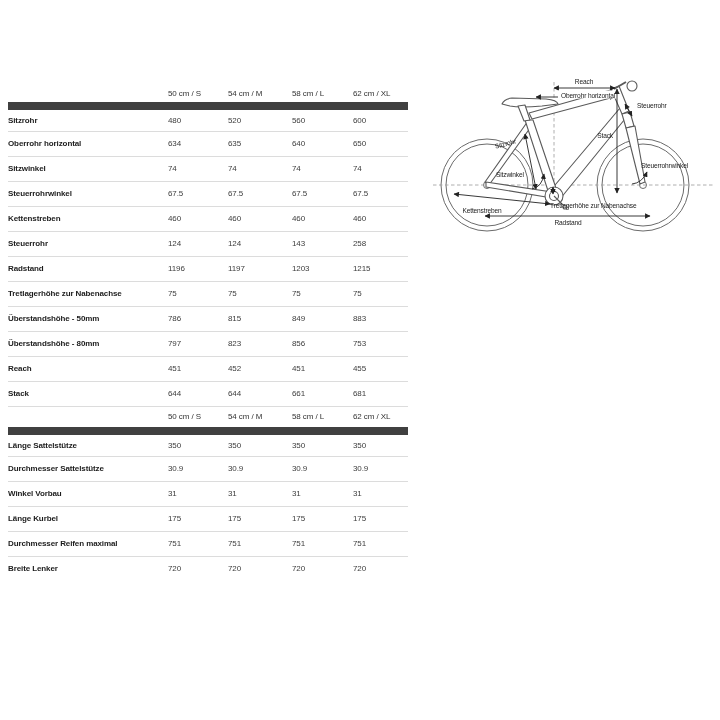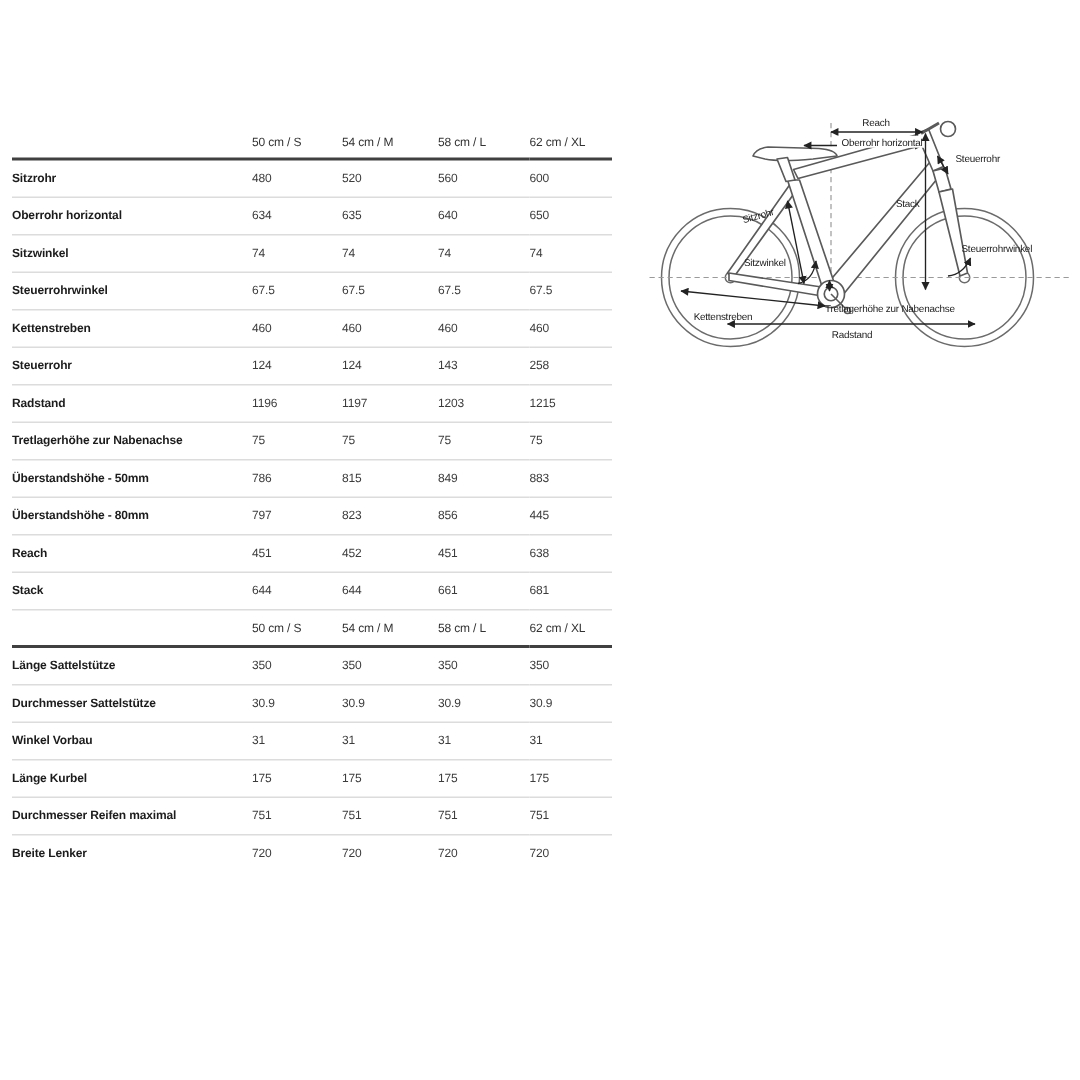--- a/index.html
+++ b/index.html
@@ -7,21 +7,21 @@
         font-family:"Liberation Sans",sans-serif;}
   
   #geo-table{position:absolute;left:8px;top:84px;width:400px;border-collapse:collapse;
              table-layout:fixed;}
   #geo-table th,#geo-table td{font-size:8px;font-weight:400;text-align:left;
              vertical-align:middle;padding:0;color:#3c3c3c;letter-spacing:-0.1px;
              white-space:nowrap;overflow:hidden;}
   #geo-table tr.data-row{height:25px;}
   #geo-table tr.head-row{height:22px;}
   #geo-table tr.head-row.second{height:25px;}
-  #geo-table tr.head-row th{border-bottom:2px solid #404040;font-weight:400;color:#333;}
+  #geo-table tr.head-row th{border-bottom:8px solid #404040;font-weight:400;color:#333;}
   #geo-table tr.data-row td{border-bottom:1px solid #dcdcdc;}
   #geo-table tr.data-row.no-border td{border-bottom:none;}
   #geo-table td.lbl{font-weight:bold;color:#1c1c1c;}
   
   #diagram{position:absolute;left:428px;top:56px;width:290px;height:200px;}
   #diagram svg{display:block;}
   .frame{fill:#ffffff;stroke:#5a5a5a;stroke-width:1.1;stroke-linejoin:round;}
   .wheel{fill:none;stroke:#6b6b6b;stroke-width:1;}
   .dash{fill:none;stroke:#9a9a9a;stroke-width:0.8;stroke-dasharray:3.5 2.5;}
   .ann{fill:none;stroke:#222;stroke-width:0.9;}
@@ -110,28 +110,28 @@
           <td>786</td>
           <td>815</td>
           <td>849</td>
           <td>883</td>
         </tr>
         <tr class="data-row">
           <td class="lbl">Überstandshöhe - 80mm</td>
           <td>797</td>
           <td>823</td>
           <td>856</td>
-          <td>445</td>
+          <td>753</td>
         </tr>
         <tr class="data-row">
           <td class="lbl">Reach</td>
           <td>451</td>
           <td>452</td>
           <td>451</td>
-          <td>638</td>
+          <td>455</td>
         </tr>
         <tr class="data-row">
           <td class="lbl">Stack</td>
           <td>644</td>
           <td>644</td>
           <td>661</td>
           <td>681</td>
         </tr>
         <tr class="head-row second">
           <th></th>

